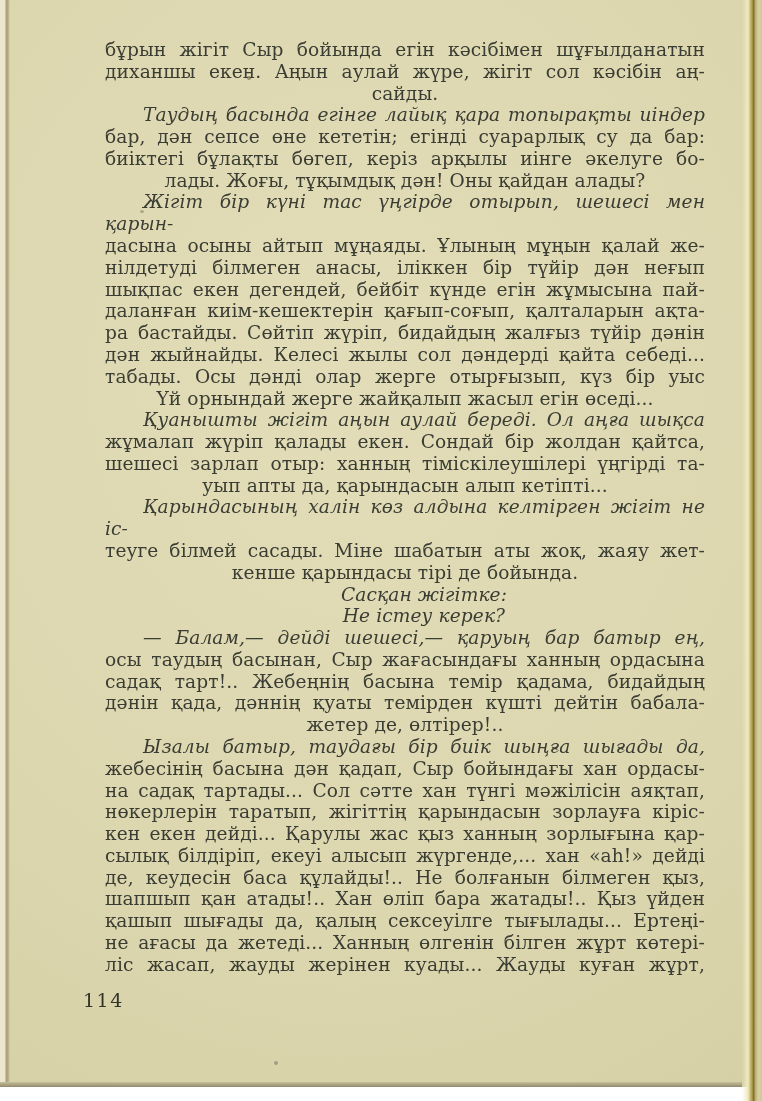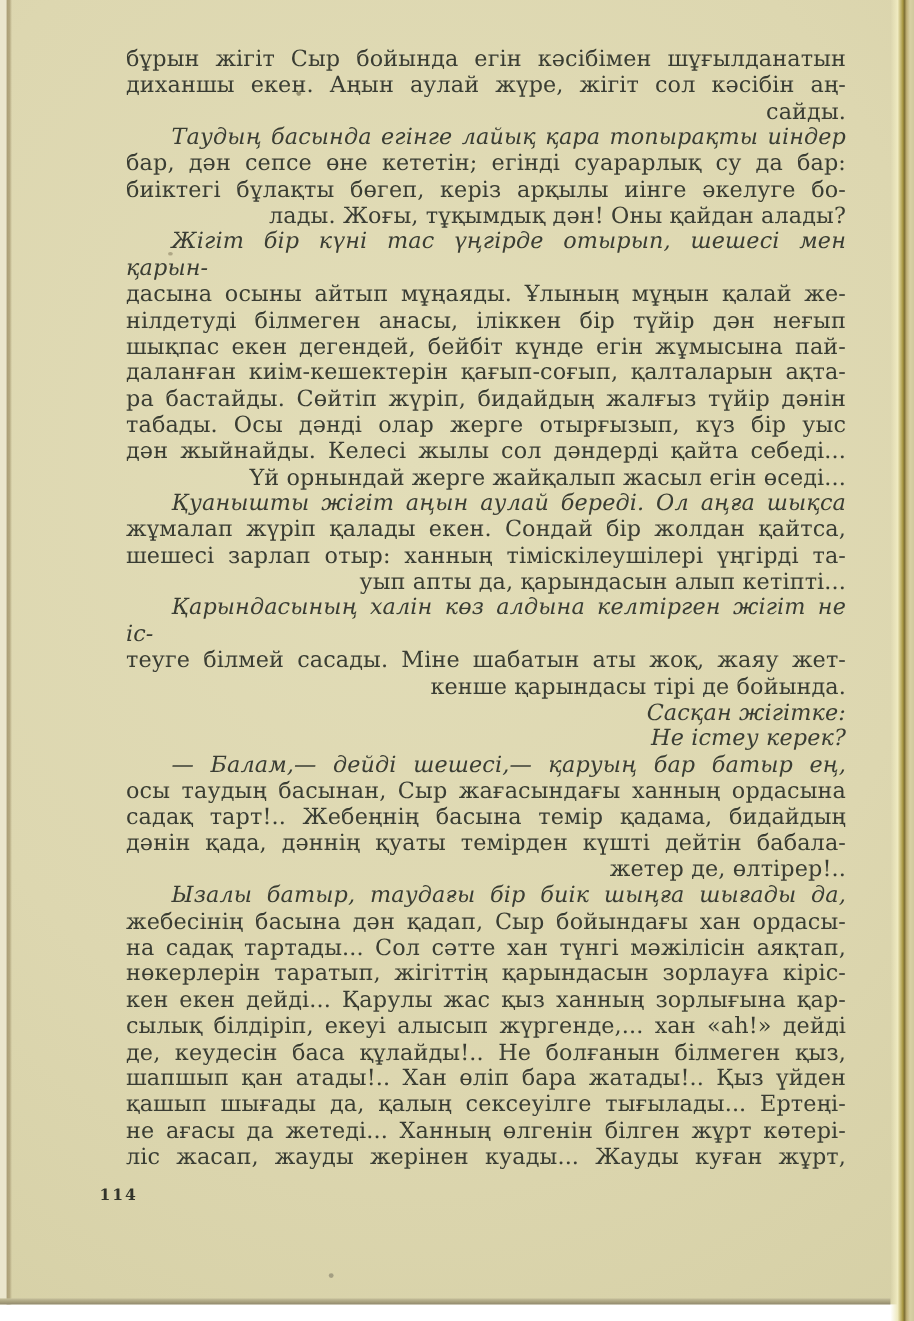--- a/index.html
+++ b/index.html
@@ -48,26 +48,26 @@
   
   .text-block {
     position: absolute; left: 105px; top: 39px;
     width: 600px;
     color: #3a3d33;
     font-size: 18.6px;
     line-height: 21.78px;
     letter-spacing: 0.1px;
     text-rendering: optimizeLegibility;
   }
-  .line { text-align: right; white-space: normal; }
+  .line { text-align: center; white-space: normal; }
   .line.just { text-align: justify; text-align-last: justify; }
   .line.indent { text-indent: 38px; font-style: italic; }
   .page-number {
     position: absolute; left: 83px; top: 989px;
-    font-size: 13px; font-weight: bold;
+    font-size: 19px; font-weight: normal;
     letter-spacing: 1.5px;
     color: #32342b;
   }
   
   .speck { position: absolute; border-radius: 50%; }
   .s1 { left: 140px; top: 210px; width: 4px; height: 3px; background: rgba(115,105,75,.45); }
   .s2 { left: 247px; top: 76px;  width: 4px; height: 4px; background: rgba(90,85,60,.55); }
   .s3 { left: 274px; top: 1061px; width: 4px; height: 4px; background: rgba(110,105,90,.5); }
 </style>
 </head>
@@ -82,22 +82,22 @@
         <div class="line just indent">Таудың басында егінге лайық қара топырақты иіндер</div>
         <div class="line just">бар, дән сепсе өне кететін; егінді суарарлық су да бар:</div>
         <div class="line just">биіктегі бұлақты бөгеп, керіз арқылы иінге әкелуге бо-</div>
         <div class="line">лады. Жоғы, тұқымдық дән! Оны қайдан алады?</div>
         <div class="line just indent">Жігіт бір күні тас үңгірде отырып, шешесі мен қарын-</div>
         <div class="line just">дасына осыны айтып мұңаяды. Ұлының мұңын қалай же-</div>
         <div class="line just">нілдетуді білмеген анасы, іліккен бір түйір дән неғып</div>
         <div class="line just">шықпас екен дегендей, бейбіт күнде егін жұмысына пай-</div>
         <div class="line just">даланған киім-кешектерін қағып-соғып, қалталарын ақта-</div>
         <div class="line just">ра бастайды. Сөйтіп жүріп, бидайдың жалғыз түйір дәнін</div>
+        <div class="line just">дән жыйнайды. Келесі жылы сол дәндерді қайта себеді...</div>
         <div class="line just">табады. Осы дәнді олар жерге отырғызып, күз бір уыс</div>
-        <div class="line just">дән жыйнайды. Келесі жылы сол дәндерді қайта себеді...</div>
         <div class="line">Үй орнындай жерге жайқалып жасыл егін өседі...</div>
         <div class="line just indent">Қуанышты жігіт аңын аулай береді. Ол аңға шықса</div>
         <div class="line just">жұмалап жүріп қалады екен. Сондай бір жолдан қайтса,</div>
         <div class="line just">шешесі зарлап отыр: ханның тіміскілеушілері үңгірді та-</div>
         <div class="line">уып апты да, қарындасын алып кетіпті...</div>
         <div class="line just indent">Қарындасының халін көз алдына келтірген жігіт не іс-</div>
         <div class="line just">теуге білмей сасады. Міне шабатын аты жоқ, жаяу жет-</div>
         <div class="line">кенше қарындасы тірі де бойында.</div>
         <div class="line indent">Сасқан жігітке:</div>
         <div class="line indent">Не істеу керек?</div>

